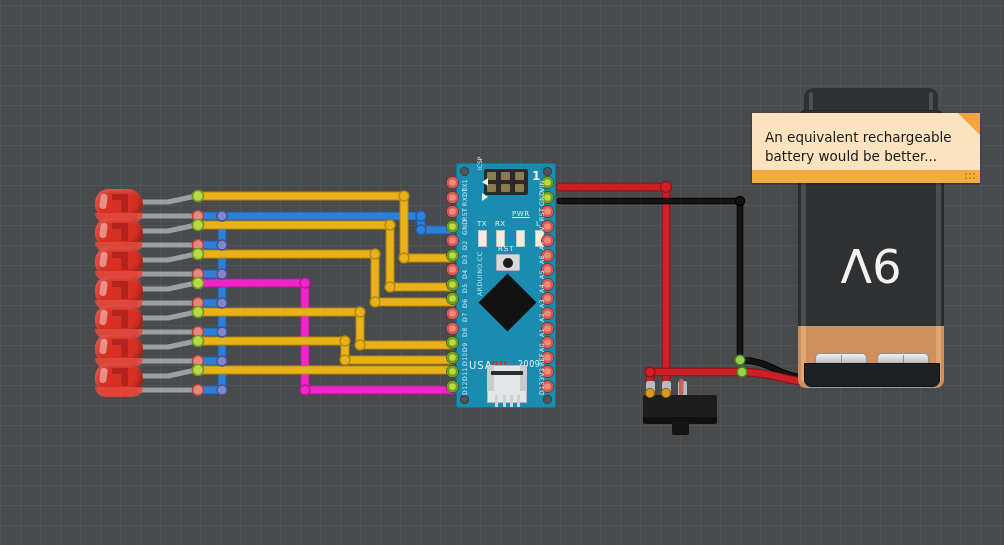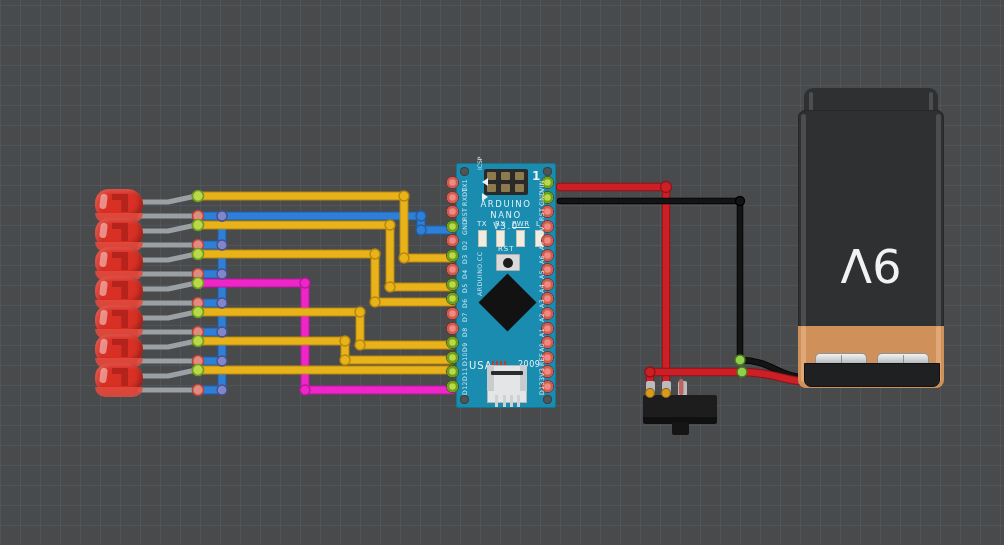--- a/index.html
+++ b/index.html
@@ -378,35 +378,30 @@
       <div class="p" style="left:3px;top:3px;"></div>
       <div class="p" style="left:17px;top:3px;"></div>
       <div class="p" style="left:31px;top:3px;"></div>
       <div class="p" style="left:3px;top:15px;"></div>
       <div class="p" style="left:17px;top:15px;"></div>
       <div class="p" style="left:31px;top:15px;"></div>
     </div>
     <div class="icsp-one">1</div>
     <div class="icsp-lbl">ICSP</div>
 
-    <div class="brand">
-      <div>ARDUINO</div>
-      <div>NANO</div>
-      <div>V3.0</div>
-    </div>
     <div class="tri left"></div>
     <div class="tri right"></div>
 
     <div class="smd" style="left:22px;top:67px;"></div>
     <div class="smd" style="left:40px;top:67px;"></div>
     <div class="smd" style="left:60px;top:67px;"></div>
     <div class="smd" style="left:79px;top:67px;"></div>
     <div class="smd-lbl" style="left:21px;top:57px;">TX</div>
     <div class="smd-lbl" style="left:39px;top:57px;">RX</div>
-    <div class="smd-lbl" style="left:56px;top:57px;text-decoration:underline;">PWR</div>
+    <div class="smd-lbl" style="left:56px;top:47px;text-decoration:underline;">PWR</div>
     <div class="smd-lbl" style="left:80px;top:57px;">L</div>
 
     <div class="vert-lbl" style="left:20px;top:133px;">ARDUINO.CC</div>
 
     <div class="rst-lbl">RST</div>
     <div class="rst-sw">
         <div class="btn"></div>
       </div>
 
     <div class="mcu"></div>
@@ -518,15 +513,21 @@
     <div class="bat-label">9V</div>
     <div class="term t1">
         <div class="seam"></div>
       </div>
     <div class="term t2">
         <div class="seam"></div>
       </div>
     <div class="bat-cap"></div>
   </div>
 
+  <div id="note">
+    <div class="fold"></div>
+    <div class="txt">An equivalent rechargeable battery would be better...</div>
+    <div class="bar"></div>
+    <div class="grip"></div>
+  </div>
 
 
 </div>
 
 </body></html>

